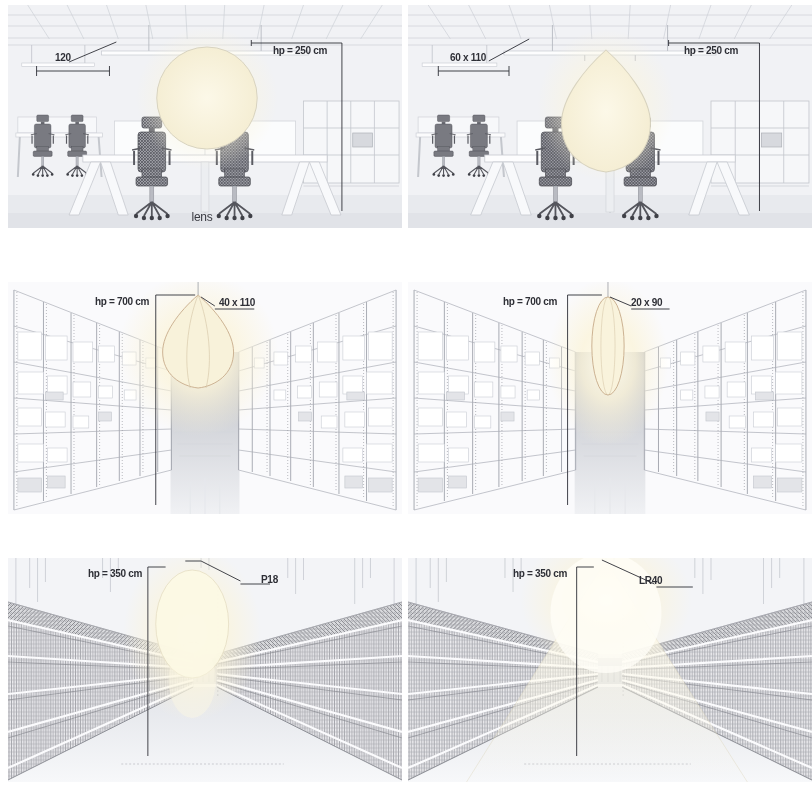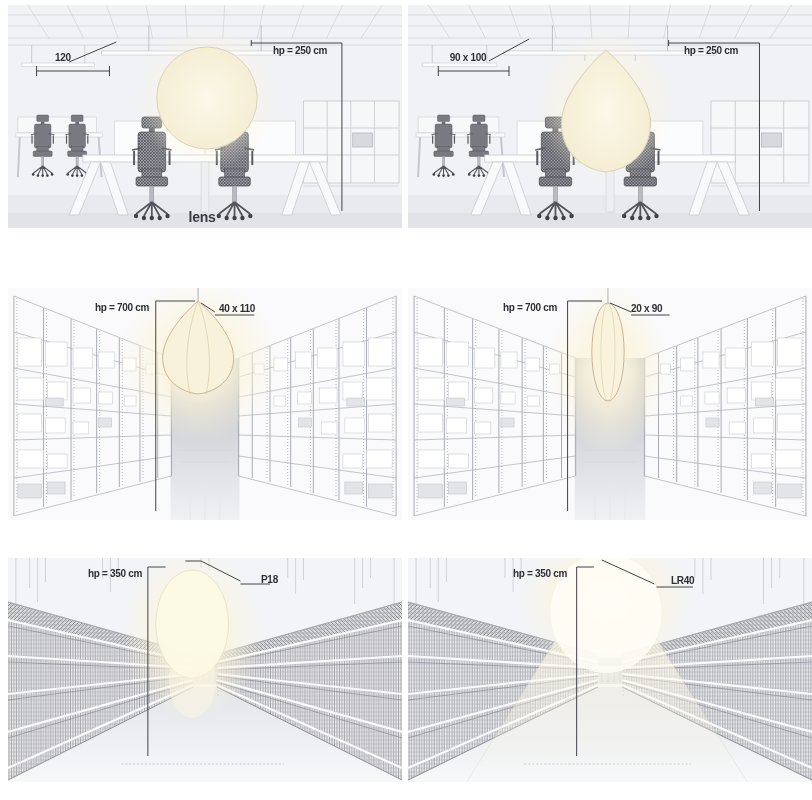--- a/index.html
+++ b/index.html
@@ -1,30 +1,30 @@
 <!DOCTYPE html>
 <html><head>
 <meta charset="utf-8">
 <style>
   html,body{margin:0;padding:0;background:#ffffff;}
   .page{position:relative;width:812px;height:800px;background:#ffffff;overflow:hidden;
         font-family:"Liberation Sans",sans-serif;}
   .row{position:absolute;left:0;width:812px;}
   .row1{top:5px;height:223px;}
-  .row2{top:288px;height:232px;}
+  .row2{top:282px;height:232px;}
   .row3{top:558px;height:224px;}
   .panel{position:absolute;top:0;height:100%;}
   .panel.pl{left:8px;width:394px;}
   .panel.pr{left:408px;width:404px;}
   .scene{position:absolute;left:0;top:0;width:100%;height:100%;display:block;}
   .lbl{position:absolute;font-size:10px;font-weight:700;letter-spacing:-0.3px;
        color:#2e2f36;line-height:11px;white-space:nowrap;}
   .lbl.right{text-align:center;}
   .lbl.center{text-align:center;}
-  .lbl.small{font-size:14px;font-weight:700;color:#3a3b42;}
+  .lbl.small{font-size:12px;font-weight:400;color:#3a3b42;}
   .hidden-defs{position:absolute;width:0;height:0;overflow:hidden;}
 </style>
 </head>
 <body>
 
 <svg class="hidden-defs" aria-hidden="true">
   <defs>
     <radialGradient id="lampGrad">
         <stop offset="0" stop-color="#fcf8e8"></stop>
         <stop offset="1" stop-color="#f5eed4"></stop>
@@ -206,21 +206,21 @@
         <use href="#office-base"></use>
         <g>
           <ellipse cx="196" cy="100" rx="68" ry="76" fill="url(#glowGrad)"></ellipse>
           <path d="M196,45 C177,62 152,92 152,118 C152,148 173,164 196,167 C219,164 240,148 240,118 C240,92 215,62 196,45 Z" fill="url(#lampGrad)" stroke="#d8d3bf" stroke-width="1"></path>
         </g>
         <g stroke="#2e2f36" stroke-width="0.9" fill="none">
           <path d="M30,66 H100 M30,61 V71 M100,61 V71 M80,56 L120,34"></path>
           <path d="M258,38 H348 M348,38 V206 M258,35 V41"></path>
         </g>
       </svg>
-      <div class="lbl center" style="left:28px;top:47px;width:64px;">90 x 100</div>
+      <div class="lbl center" style="left:28px;top:47px;width:64px;">60 x 110</div>
       <div class="lbl right" style="left:261px;top:40px;width:84px;">hp = 250 cm</div>
     </div>
   </div>
 
   <div class="row row2">
     <div class="panel pl">
       <svg class="scene" viewBox="0 0 400 232" preserveAspectRatio="none">
         <use href="#warehouse-base"></use>
         <g>
           <circle cx="193" cy="72" r="82" fill="url(#brightGlow)"></circle>
@@ -280,17 +280,17 @@
           <path d="M196,2 L58,224 M196,2 L336,224" stroke="#d9d0b2" stroke-width="0.6" opacity="0.6" fill="none"></path>
           <ellipse cx="196" cy="42" rx="85" ry="70" fill="url(#brightGlow)"></ellipse>
           <ellipse cx="196" cy="55" rx="55" ry="60" fill="#fffef8" fill-opacity="0.8"></ellipse>
         </g>
         <g stroke="#2e2f36" stroke-width="0.9" fill="none">
           <path d="M167,9 V198 M167,9 H184"></path>
           <path d="M192,2 L244,26 M246,29 H282"></path>
         </g>
       </svg>
       <div class="lbl right" style="left:100px;top:10px;width:64px;">hp = 350 cm</div>
-      <div class="lbl" style="left:263px;top:17px;width:44px;">LR40</div>
+      <div class="lbl" style="left:231px;top:17px;width:44px;">LR40</div>
     </div>
   </div>
 
 </div>
 
 </body></html>

